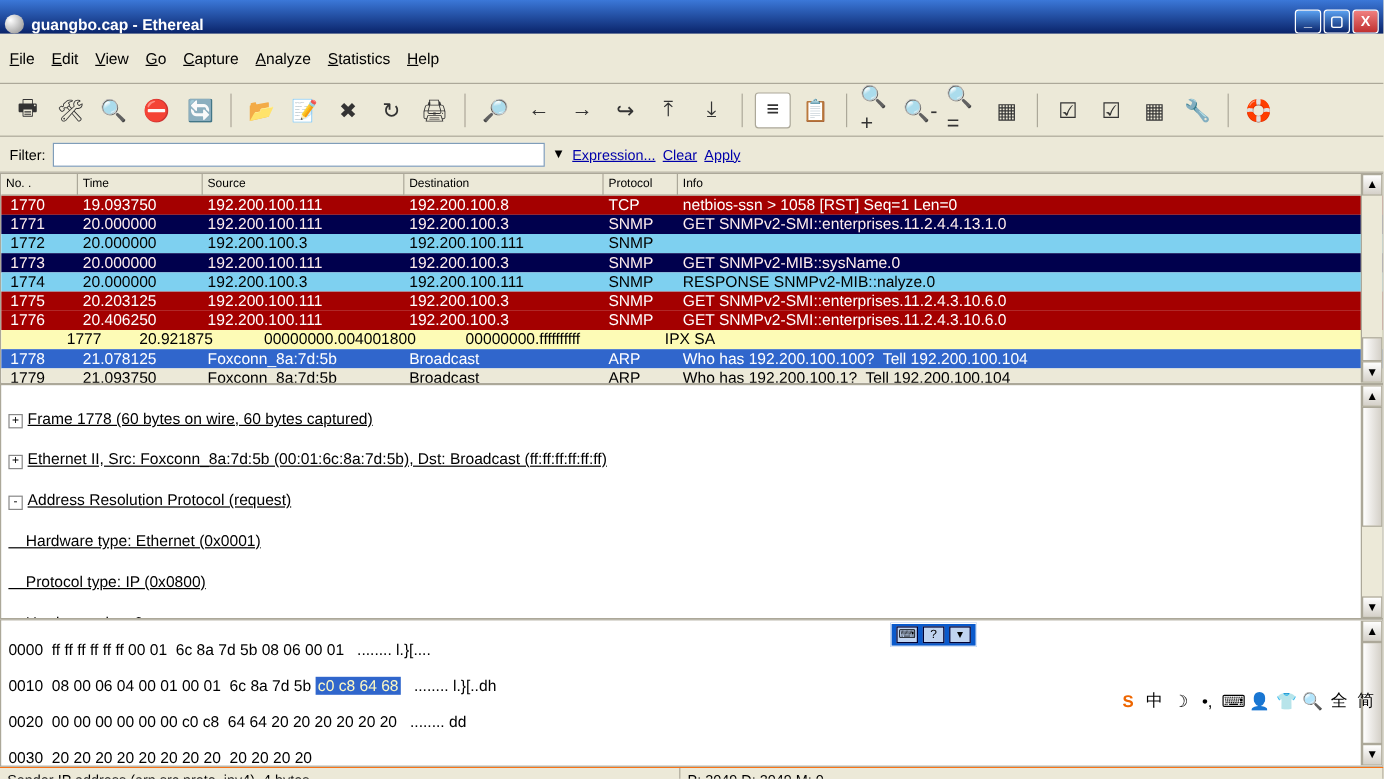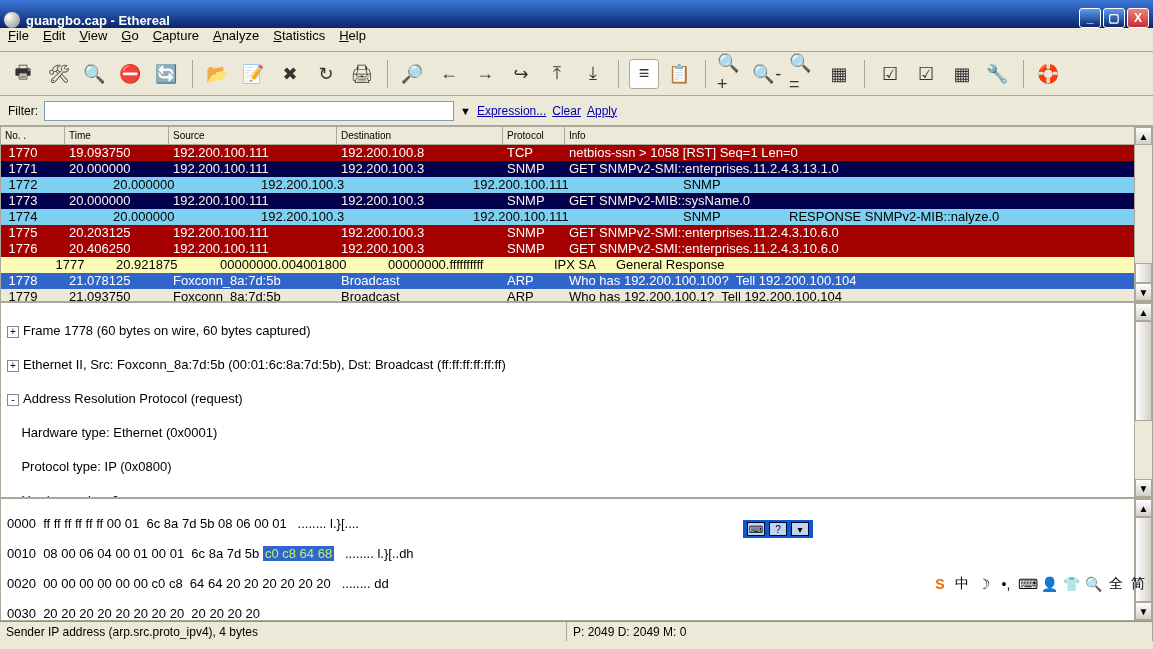--- a/index.html
+++ b/index.html
@@ -5,51 +5,51 @@
 * { box-sizing: border-box; margin: 0; padding: 0; font-family: "Tahoma", sans-serif; }
 body { background: #ece9d8; width: 1153px; height: 649px; overflow: hidden; position: relative; }
 .titlebar { height: 28px; background: linear-gradient(to bottom, #3b78d8 0%, #0a246a 100%); display: flex; align-items: flex-end; padding: 0 4px; color: #fff; }
 .titlebar .icon { width: 16px; height: 16px; background: radial-gradient(circle at 30% 30%, #fff 0%, #888 100%); border-radius: 50%; margin-right: 6px; }
 .titlebar .title { font-size: 13px; font-weight: bold; flex: 1; }
 .titlebar .winbtns { display: flex; gap: 2px; }
 .winbtn { width: 22px; height: 20px; border: 1px solid #fff; border-radius: 3px; display: flex; align-items: center; justify-content: center; font-weight: bold; font-size: 12px; color: #fff; }
 .winbtn.min { background: linear-gradient(to bottom, #5aa0f0, #0a246a); }
 .winbtn.max { background: linear-gradient(to bottom, #5aa0f0, #0a246a); }
 .winbtn.close { background: linear-gradient(to bottom, #f08080, #c03030); }
-.menubar { height: 24px; display: flex; align-items: flex-start; padding: 0 8px; gap: 14px; font-size: 13px; border-bottom: 1px solid #aca899; }
+.menubar { height: 42px; display: flex; align-items: center; padding: 0 8px; gap: 14px; font-size: 13px; border-bottom: 1px solid #aca899; }
 .menubar span u { text-decoration: underline; }
 .toolbar { height: 44px; display: flex; align-items: center; padding: 0 8px; gap: 6px; border-bottom: 1px solid #aca899; }
 .tbtn { width: 30px; height: 30px; border: 1px solid transparent; border-radius: 3px; display: flex; align-items: center; justify-content: center; font-size: 18px; color: #333; }
 .tsep { width: 1px; height: 28px; background: #aca899; margin: 0 4px; }
 .filterbar { height: 30px; display: flex; align-items: center; padding: 0 8px; gap: 6px; border-bottom: 1px solid #aca899; font-size: 12px; }
 .filterbar input { width: 410px; height: 20px; border: 1px solid #7f9db9; padding: 0 4px; }
 .panes { display: flex; flex-direction: column; height: calc(649px - 28px - 26px - 44px - 30px - 20px - 6px); }
 .pane { border: 1px solid #aca899; background: #fff; position: relative; overflow: hidden; }
 .pane .vscroll { position: absolute; right: 0; top: 0; bottom: 0; width: 18px; background: #ece9d8; border-left: 1px solid #aca899; display: flex; flex-direction: column; }
 .vsbtn { height: 18px; display: flex; align-items: center; justify-content: center; font-size: 10px; background: linear-gradient(to bottom, #fff, #d4d0c8); border: 1px solid #aca899; }
 .vsthumb { background: linear-gradient(to right, #fff, #d4d0c8); border: 1px solid #aca899; }
 .listpane { height: 176px; }
 .colhead { display: grid; grid-template-columns: 64px 104px 168px 166px 62px auto; height: 18px; background: #ece9d8; font-size: 10px; }
 .colhead div { border-right: 1px solid #aca899; border-bottom: 1px solid #aca899; padding-left: 4px; display: flex; align-items: center; }
 .rows { font-family: "Courier New", monospace; font-size: 13px; line-height: 16px; }
 .row { display: grid; grid-template-columns: 64px 104px 168px 166px 62px auto; white-space: pre; }
 .row span { padding-left: 4px; overflow: hidden; }
 .row.red { background: #a40000; color: #fff; }
 .row.darknavy { background: #00004d; color: #fee; }
-.row.cyan { background: #7ed0f0; color: #000; gap: 44px; }
+.row.cyan { background: #7ed0f0; color: #000; }
 .row.yellow { background: #fdfbb6; color: #000; padding-left: 47px; }
 .row.blue { background: #3066cc; color: #fff; }
 .row.beige { background: #ece9d8; color: #000; }
 .treepane { height: 196px; }
 .treebody { font-family: "Courier New", monospace; font-size: 13px; line-height: 17px; padding: 2px 0 2px 2px; white-space: pre; }
-.treeline { padding-left: 4px; }
+.treeline { padding-left: 4px; text-decoration: underline; }
 .plusbox { display: inline-block; width: 12px; height: 12px; border: 1px solid #888; text-align: center; font-size: 10px; line-height: 10px; margin-right: 4px; background: #fff; color: #000; }
 .hexpane { flex: 1; }
 .hexbody { font-family: "Courier New", monospace; font-size: 13px; line-height: 15px; padding: 2px 6px; white-space: pre; }
-.hexsel { background: #3066cc; color: #bef264; padding: 0 2px; }
+.hexsel { background: #3066cc; color: #fef9c3; padding: 0 2px; }
 .statusbar { height: 20px; display: flex; border-top: 1px solid #f97316; font-size: 12px; }
 .statusbar .cell { border-right: 1px solid #aca899; padding: 0 6px; height: 100%; display: flex; align-items: center; }
 .floatbar { position: absolute; top: 519px; left: 742px; background: #0a5acc; border: 1px solid #fff; display: flex; align-items: center; padding: 2px 4px; gap: 4px; }
 .floatbar .fb { width: 18px; height: 14px; background: #c0d4f0; border: 1px solid #003; font-size: 10px; display: flex; align-items: center; justify-content: center; }
 .sidetools { position: absolute; right: 6px; top: 575px; display: flex; gap: 4px; }
 .sidetools .st { width: 18px; height: 18px; font-size: 14px; display: flex; align-items: center; justify-content: center; }
 .link { color: #0000aa; }
 .link u { text-decoration: underline; }
 </style>
 </head>
@@ -126,27 +126,27 @@
     <div class="colhead">
       <div>No. .</div>
       <div>Time</div>
       <div>Source</div>
       <div>Destination</div>
       <div>Protocol</div>
       <div>Info</div>
     </div>
     <div class="rows" id="rows">
         <div class="row red"><span> 1770</span><span>19.093750</span><span>192.200.100.111</span><span>192.200.100.8</span><span>TCP</span><span>netbios-ssn &gt; 1058 [RST] Seq=1 Len=0</span></div>
-        <div class="row darknavy"><span> 1771</span><span>20.000000</span><span>192.200.100.111</span><span>192.200.100.3</span><span>SNMP</span><span>GET SNMPv2-SMI::enterprises.11.2.4.3.13.1.0</span></div>
+        <div class="row darknavy"><span> 1771</span><span>20.000000</span><span>192.200.100.111</span><span>192.200.100.3</span><span>SNMP</span><span>GET SNMPv2-SMI::enterprises.11.2.4.4.13.1.0</span></div>
         <div class="row cyan"><span> 1772</span><span>20.000000</span><span>192.200.100.3</span><span>192.200.100.111</span><span>SNMP</span></div>
         <div class="row darknavy"><span> 1773</span><span>20.000000</span><span>192.200.100.111</span><span>192.200.100.3</span><span>SNMP</span><span>GET SNMPv2-MIB::sysName.0</span></div>
         <div class="row cyan"><span> 1774</span><span>20.000000</span><span>192.200.100.3</span><span>192.200.100.111</span><span>SNMP</span><span>RESPONSE SNMPv2-MIB::nalyze.0</span></div>
         <div class="row red"><span> 1775</span><span>20.203125</span><span>192.200.100.111</span><span>192.200.100.3</span><span>SNMP</span><span>GET SNMPv2-SMI::enterprises.11.2.4.3.10.6.0</span></div>
         <div class="row red"><span> 1776</span><span>20.406250</span><span>192.200.100.111</span><span>192.200.100.3</span><span>SNMP</span><span>GET SNMPv2-SMI::enterprises.11.2.4.3.10.6.0</span></div>
-        <div class="row yellow"><span> 1777</span><span>20.921875</span><span>00000000.004001800</span><span>00000000.ffffffffff</span><span>IPX SA</span><span>General Response</span></div>
+        <div class="row yellow"><span> 1777</span><span>20.921875</span><span>00000000.004001800</span><span>00000000.ffffffffff</span><span>IPX SA</span></div>
         <div class="row blue"><span> 1778</span><span>21.078125</span><span>Foxconn_8a:7d:5b</span><span>Broadcast</span><span>ARP</span><span>Who has 192.200.100.100?  Tell 192.200.100.104</span></div>
         <div class="row beige"><span> 1779</span><span>21.093750</span><span>Foxconn_8a:7d:5b</span><span>Broadcast</span><span>ARP</span><span>Who has 192.200.100.1?  Tell 192.200.100.104</span></div>
       </div>
     <div class="vscroll">
       <div class="vsbtn">▲</div>
       <div style="flex:1"></div>
       <div class="vsthumb" style="height:20px"></div>
       <div class="vsbtn">▼</div>
     </div>
   </div>

